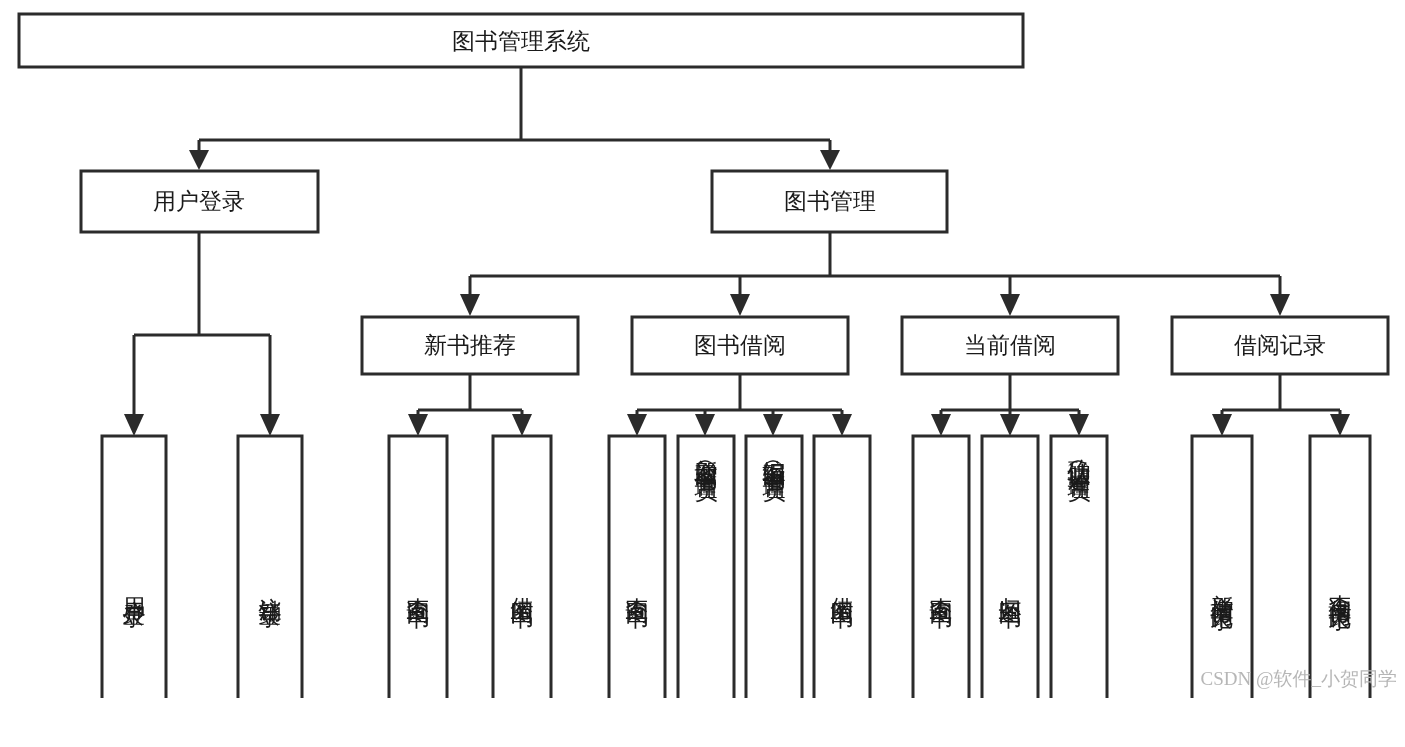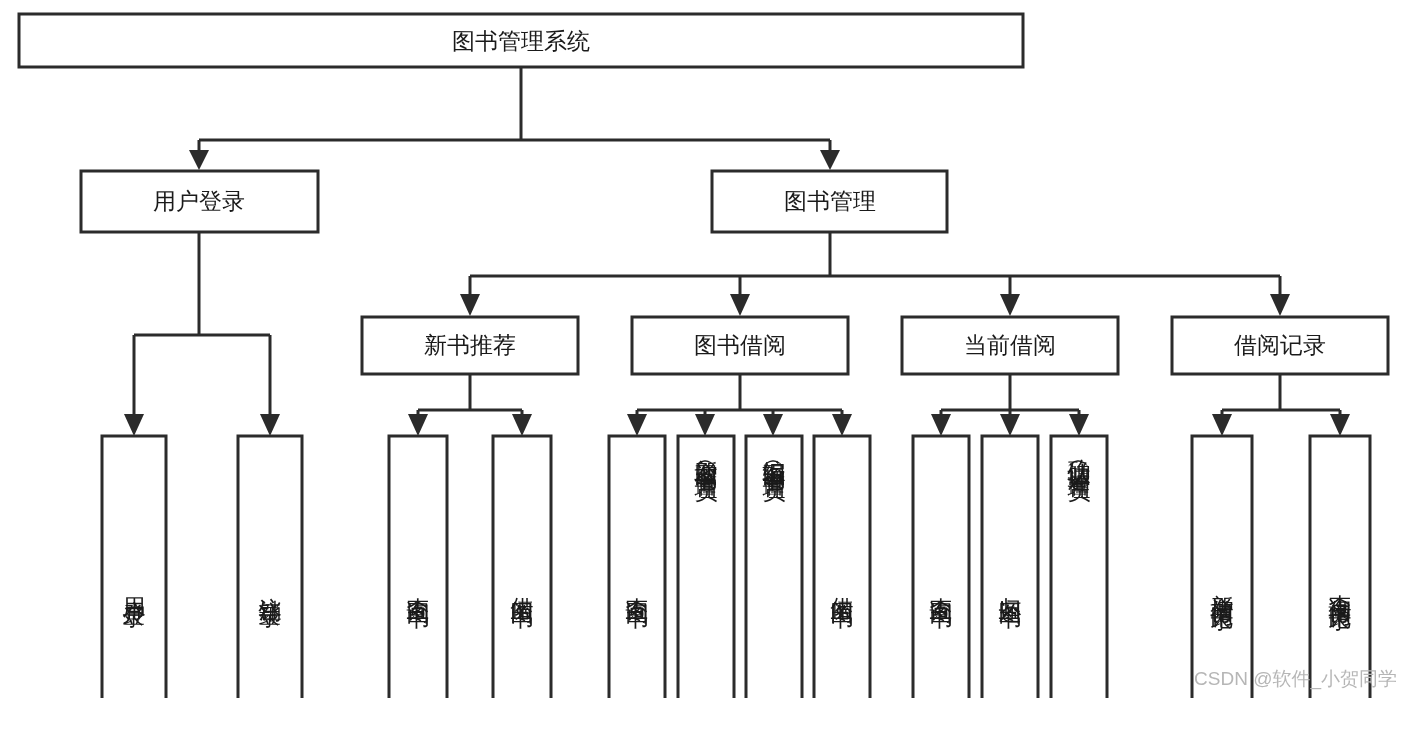--- a/index.html
+++ b/index.html
@@ -61,21 +61,21 @@
     font-size: 23px;
     line-height: 1;
     color: #1a1a1a;
     letter-spacing: 3px;
     white-space: nowrap;
   }
   .watermark {
     position: absolute;
     right: 8px;
     bottom: 6px;
-    font-family: Liberation Sans, sans-serif;
+    font-family: Liberation Serif, serif;
     font-size: 19px;
     color: #b6b6b6;
     white-space: nowrap;
     pointer-events: none;
   }
 </style>
 </head>
 <body>
 
 <div id="diagram-root">

